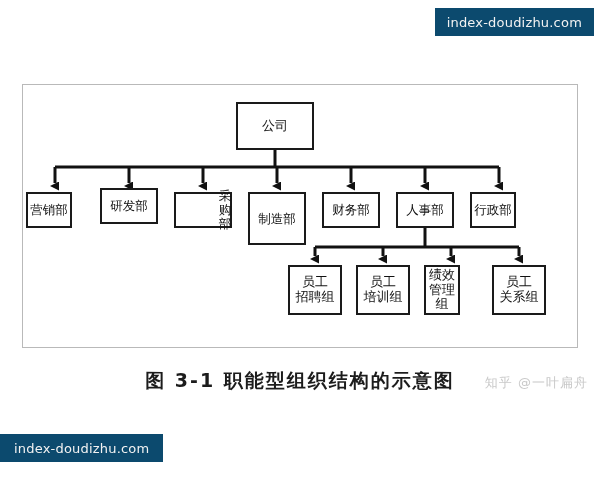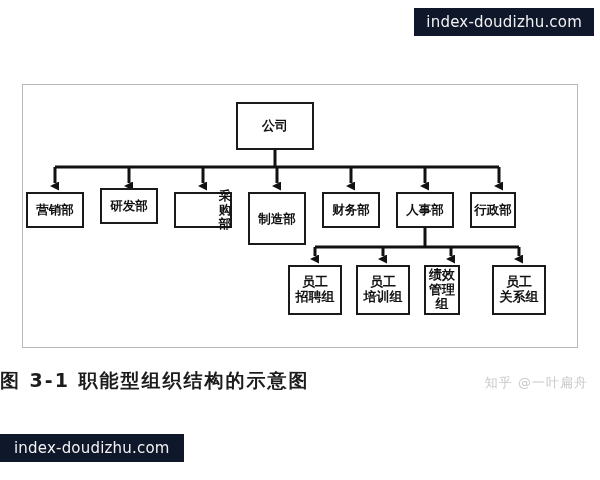--- a/index.html
+++ b/index.html
@@ -7,24 +7,24 @@
     width:600px;height:480px;
     background:#ffffff;
     font-family:"DejaVu Sans","Liberation Sans",sans-serif;
     position:relative;
     overflow:hidden;
   }
 
   
   .wm{
     position:absolute;
-    background:#0f172a;
+    background:#0c4a6e;
     color:#f2f2f2;
     font-family:"DejaVu Sans","Liberation Sans",sans-serif;
-    font-size:15px;
+    font-size:13px;
     letter-spacing:.2px;
     display:flex;align-items:center;justify-content:center;
     white-space:nowrap;
   }
   #wm-top{ right:6px; top:8px; height:28px; padding:0 12px; }
   #wm-bottom{ left:0px; bottom:18px; height:28px; padding:0 14px; }
 
   
   #frame{
     position:absolute;
@@ -46,34 +46,35 @@
   .node{
     position:absolute;
     box-sizing:border-box;
     background:#ffffff;
     border:2px solid #1a1a1a;
     display:flex;
     align-items:center;
     justify-content:center;
     text-align:center;
     color:#111111;
-    font-weight:bold;
+    font-weight:normal;
     font-family:"DejaVu Sans","Liberation Sans",sans-serif;
     line-height:1.12;
   }
   .node.root{ font-size:13px; }
   .node.dept{ font-size:12.5px; }
   .node.grp{ font-size:13px; }
   .node .lbl{ display:block; white-space:pre-line; }
 
   
   #caption{
     position:absolute;
     left:0; right:0;
     top:368px;
+    text-align:center;
     font-size:19px;
     font-weight:bold;
     color:#1c1c1c;
     letter-spacing:2px;
     font-family:"DejaVu Sans","Liberation Sans",sans-serif;
   }
 
   
   #zhihu{
     position:absolute;
@@ -117,21 +118,21 @@
       <path d="M383,247 L383,256" marker-end="url(#arrowhead)"></path>
       <path d="M451,247 L451,256" marker-end="url(#arrowhead)"></path>
       <path d="M519,247 L519,256" marker-end="url(#arrowhead)"></path>
     </g>
 </svg>
 
 <div id="nodes">
     <div class="node root" style="left: 236px; top: 102px; width: 78px; height: 48px;">
       <span class="lbl">公司</span>
     </div>
-    <div class="node dept" style="left: 26px; top: 192px; width: 58px; height: 36px;">
+    <div class="node dept" style="left: 26px; top: 192px; width: 46px; height: 36px;">
       <span class="lbl">营销部</span>
     </div>
     <div class="node dept" style="left: 100px; top: 188px; width: 58px; height: 36px;">
       <span class="lbl">研发部</span>
     </div>
     <div class="node dept" style="left: 174px; top: 192px; width: 58px; height: 36px; padding-left: 44px;">
       <span class="lbl">采购部</span>
     </div>
     <div class="node dept" style="left: 248px; top: 192px; width: 58px; height: 53px;">
       <span class="lbl">制造部</span>

